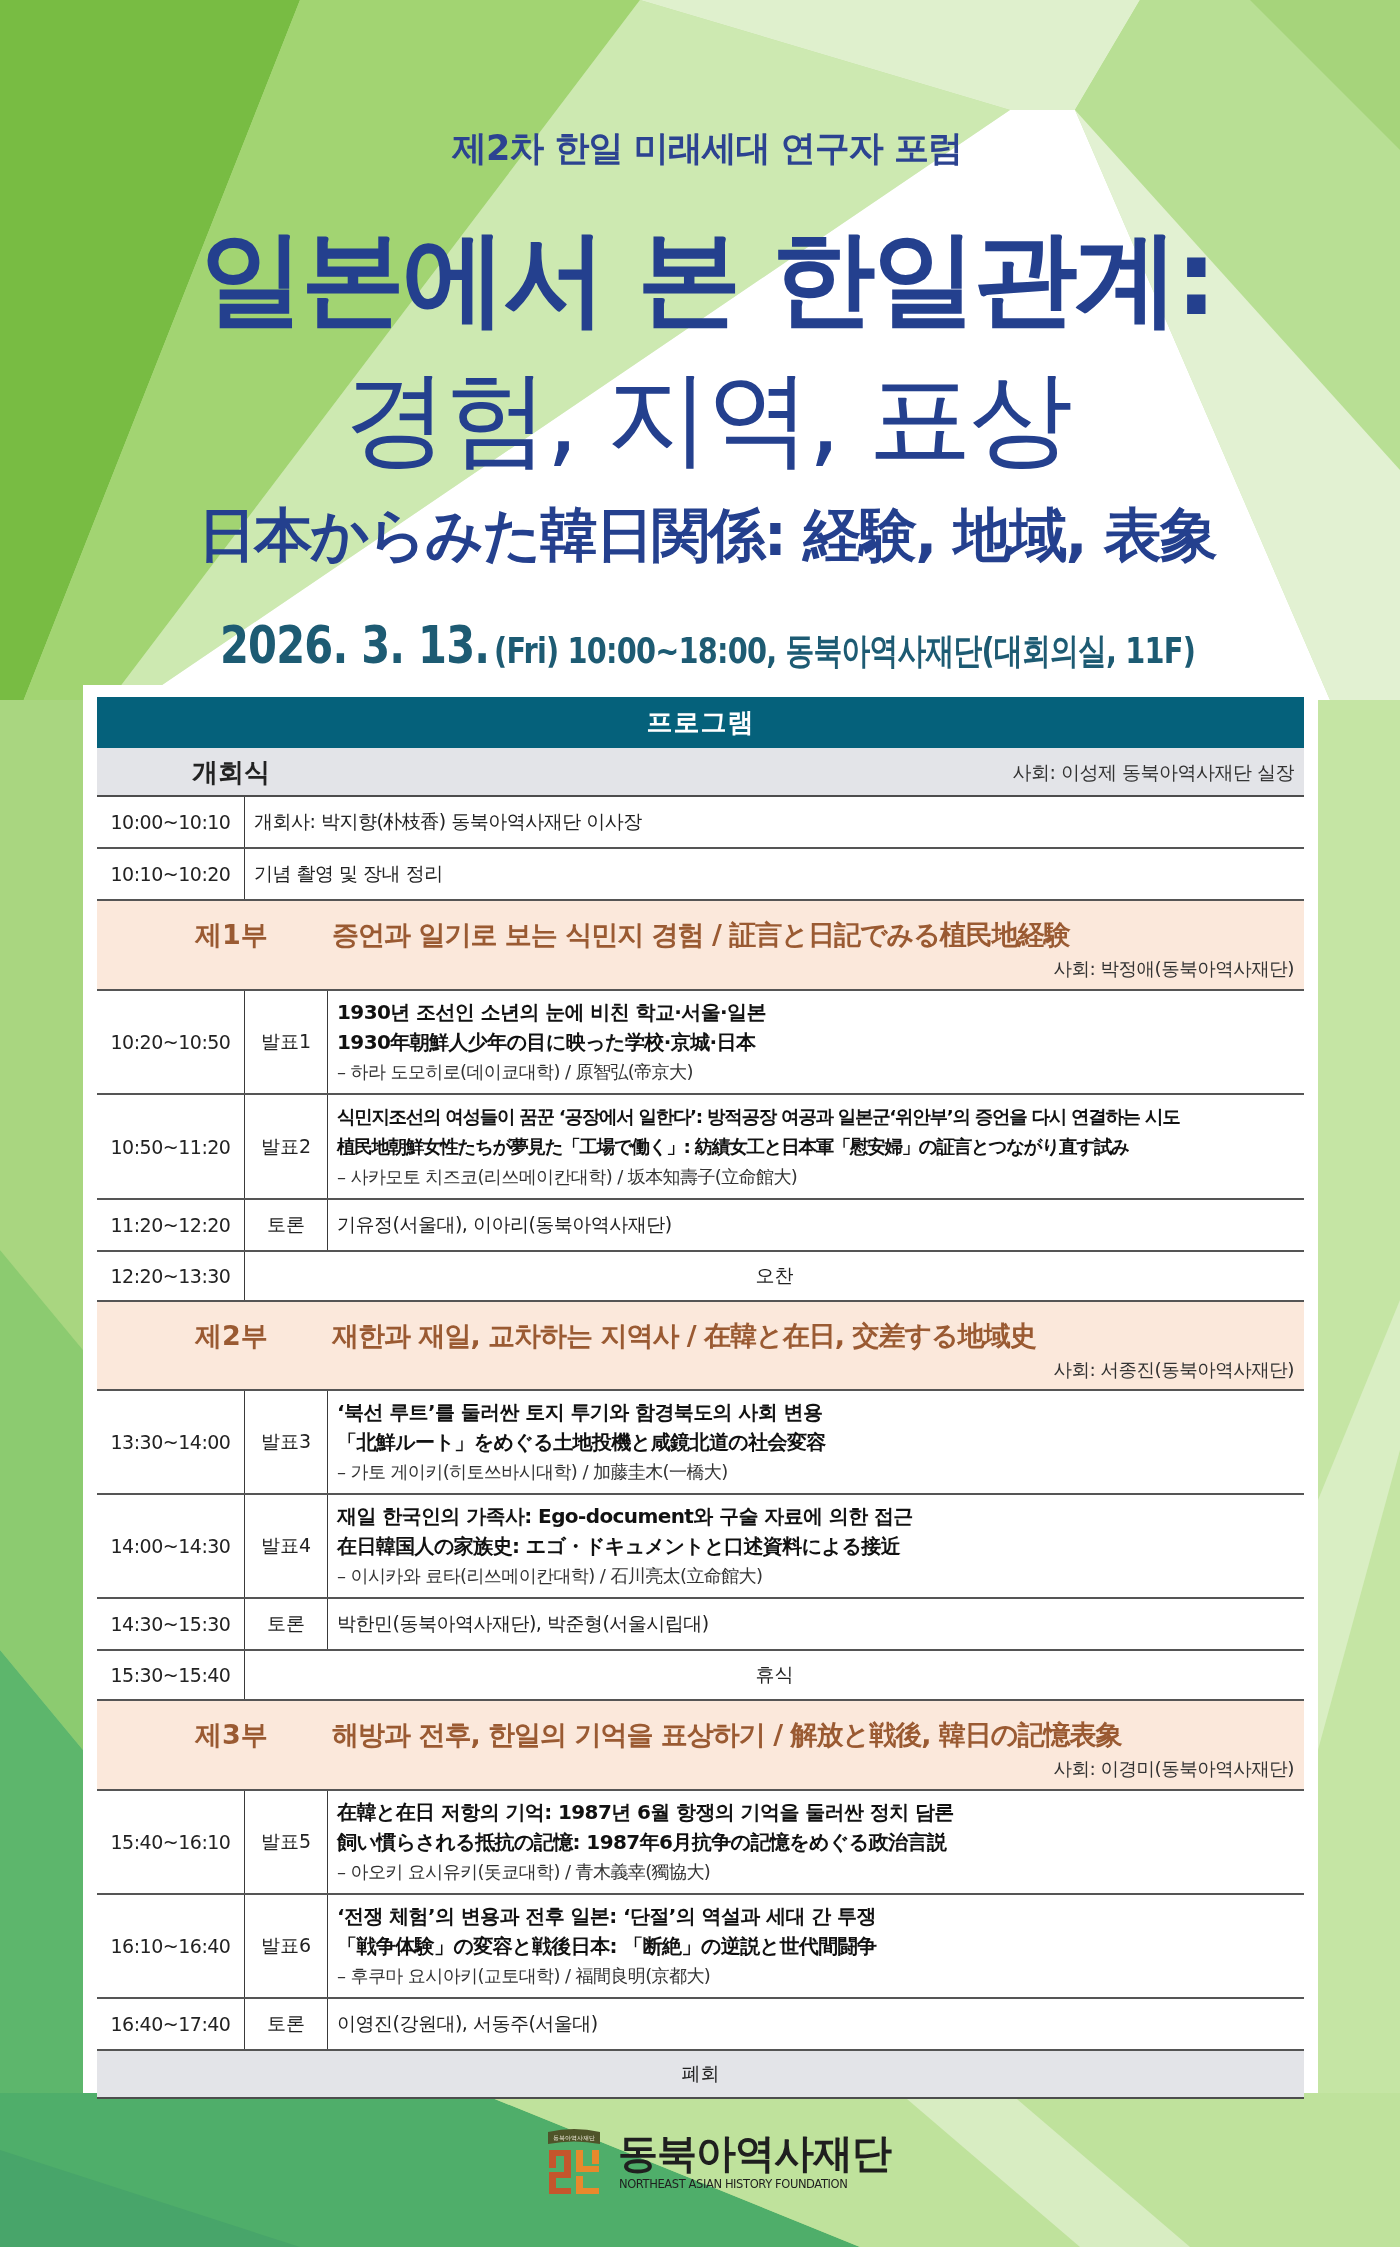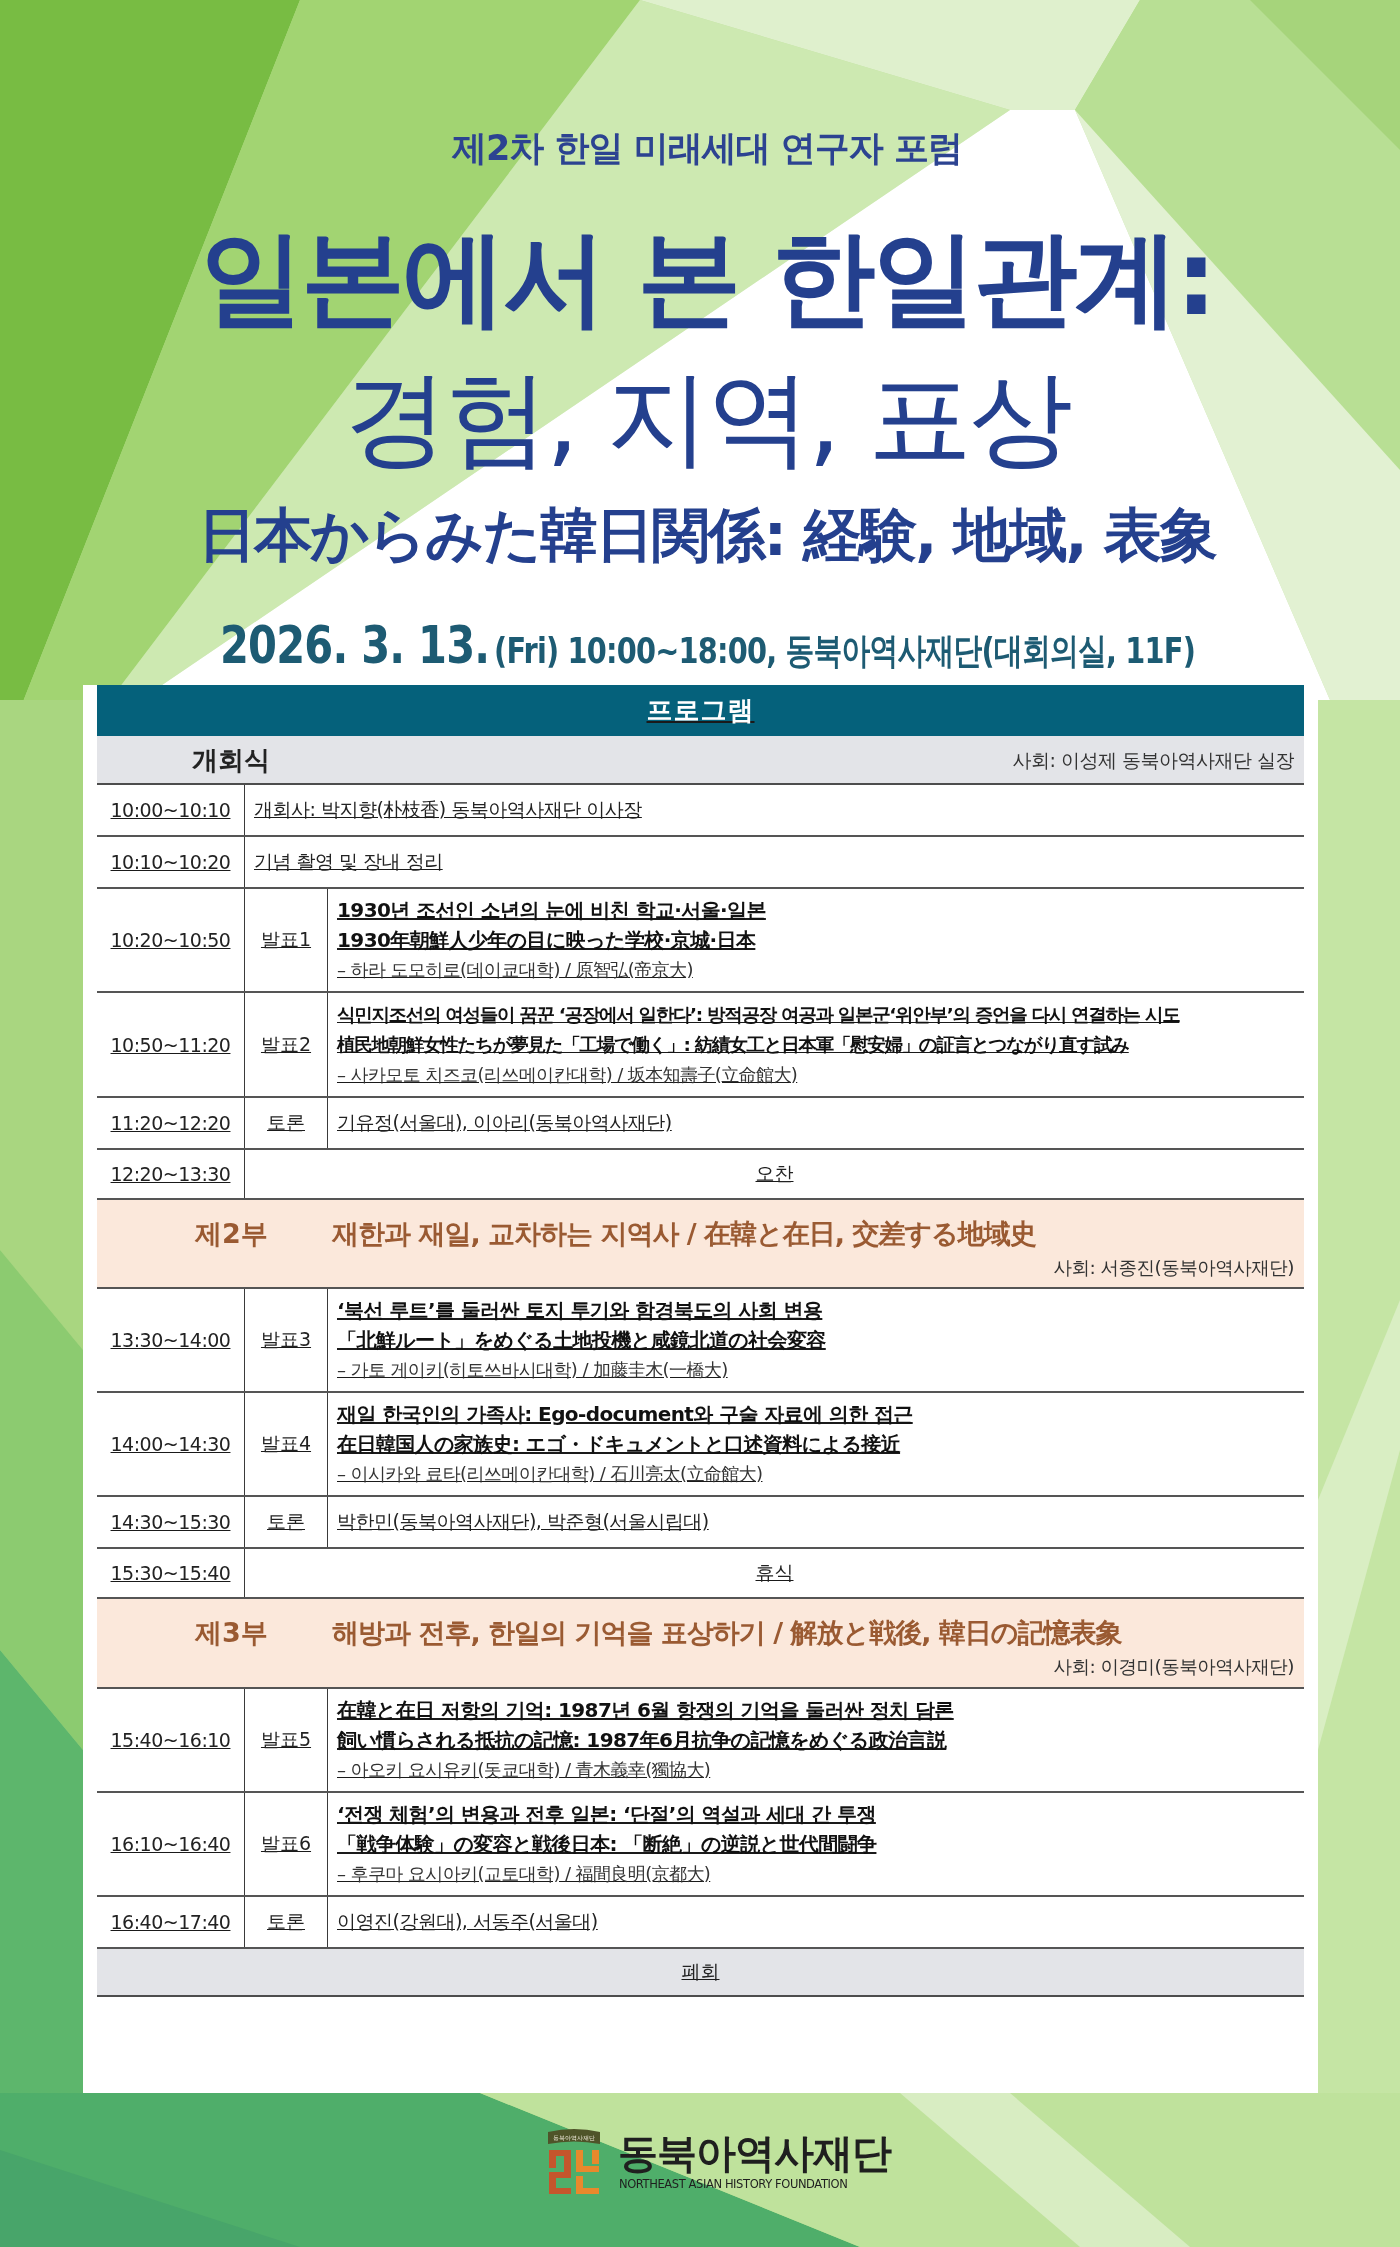--- a/index.html
+++ b/index.html
@@ -12,21 +12,21 @@
   .series { top: 124px; font-size: 35px; font-weight: bold; color: #2c4391; letter-spacing: -1px; line-height: 48px; }
   .title1 { top: 216px; font-size: 104px; font-weight: 900; color: #24408e; letter-spacing: -3px; line-height: 124px; }
   .title2 { top: 356px; font-size: 104px; font-weight: 400; color: #24408e; letter-spacing: -3px; line-height: 124px; }
   .title-ja { top: 498px; font-size: 58px; font-weight: bold; color: #24408e; letter-spacing: -2px; line-height: 74px; }
   .dateline { top: 614px; line-height: 62px; color: #1d5b73; font-weight: bold; }
   .dateline .inner { display: inline-block; transform: scaleX(0.8); transform-origin: center; }
   .dateline .date { font-size: 52px; letter-spacing: -1px; }
   .dateline .detail { font-size: 36px; letter-spacing: -1px; margin-left: 6px; }
 
   .panel { position: absolute; left: 83px; top: 685px; width: 1235px; height: 1408px; background: #ffffff; }
-  .table { position: absolute; left: 14px; top: 0; width: 1207px; text-decoration: underline; }
+  .table { position: absolute; left: 14px; top: 12px; width: 1207px; }
 
   .row-head { height: 51px; background: #05617b; color: #fff; text-align: center; font-weight: bold; font-size: 26px; line-height: 51px; letter-spacing: 1px; }
   .row-open { height: 49px; background: #e3e4e8; border-bottom: 2px solid #4d4d4d; position: relative; }
   .row-open .lbl { position: absolute; left: 95px; top: 6px; font-size: 26px; font-weight: bold; color: #222; line-height: 36px; }
   .row-open .mod { position: absolute; right: 10px; top: 10px; font-size: 19px; color: #333; line-height: 28px; letter-spacing: -0.5px; }
 
   .row { display: flex; border-bottom: 2px solid #555; }
   .h48 { height: 52px; } .h49 { height: 50px; } .h104 { height: 104px; } .h105 { height: 105px; }
   .c-time { width: 148px; border-right: 1px solid #3a3a3a; display: flex; align-items: center; justify-content: center; font-size: 19px; color: #222; letter-spacing: -0.5px; }
   .c-label { width: 83px; border-right: 1px solid #3a3a3a; display: flex; align-items: center; justify-content: center; font-size: 19px; color: #222; }
@@ -96,20 +96,25 @@
     </div>
     <div class="row h48">
       <div class="c-time">10:00~10:10</div>
       <div class="c-plain">개회사: 박지향(朴枝香) 동북아역사재단 이사장</div>
     </div>
     <div class="row h48">
       <div class="c-time">10:10~10:20</div>
       <div class="c-plain">기념 촬영 및 장내 정리</div>
     </div>
 
+    <div class="row-sec h90">
+      <span class="sec-lbl">제1부</span>
+      <span class="sec-ttl">증언과 일기로 보는 식민지 경험 / 証言と日記でみる植民地経験</span>
+      <span class="sec-mod">사회: 박정애(동북아역사재단)</span>
+    </div>
     <div class="row h104">
       <div class="c-time">10:20~10:50</div>
       <div class="c-label">발표1</div>
       <div class="c-content">
         <div class="line ttl">1930년 조선인 소년의 눈에 비친 학교·서울·일본</div>
         <div class="line ttl">1930年朝鮮人少年の目に映った学校·京城·日本</div>
         <div class="line pres">– 하라 도모히로(데이쿄대학) / 原智弘(帝京大)</div>
       </div>
     </div>
     <div class="row h105">

